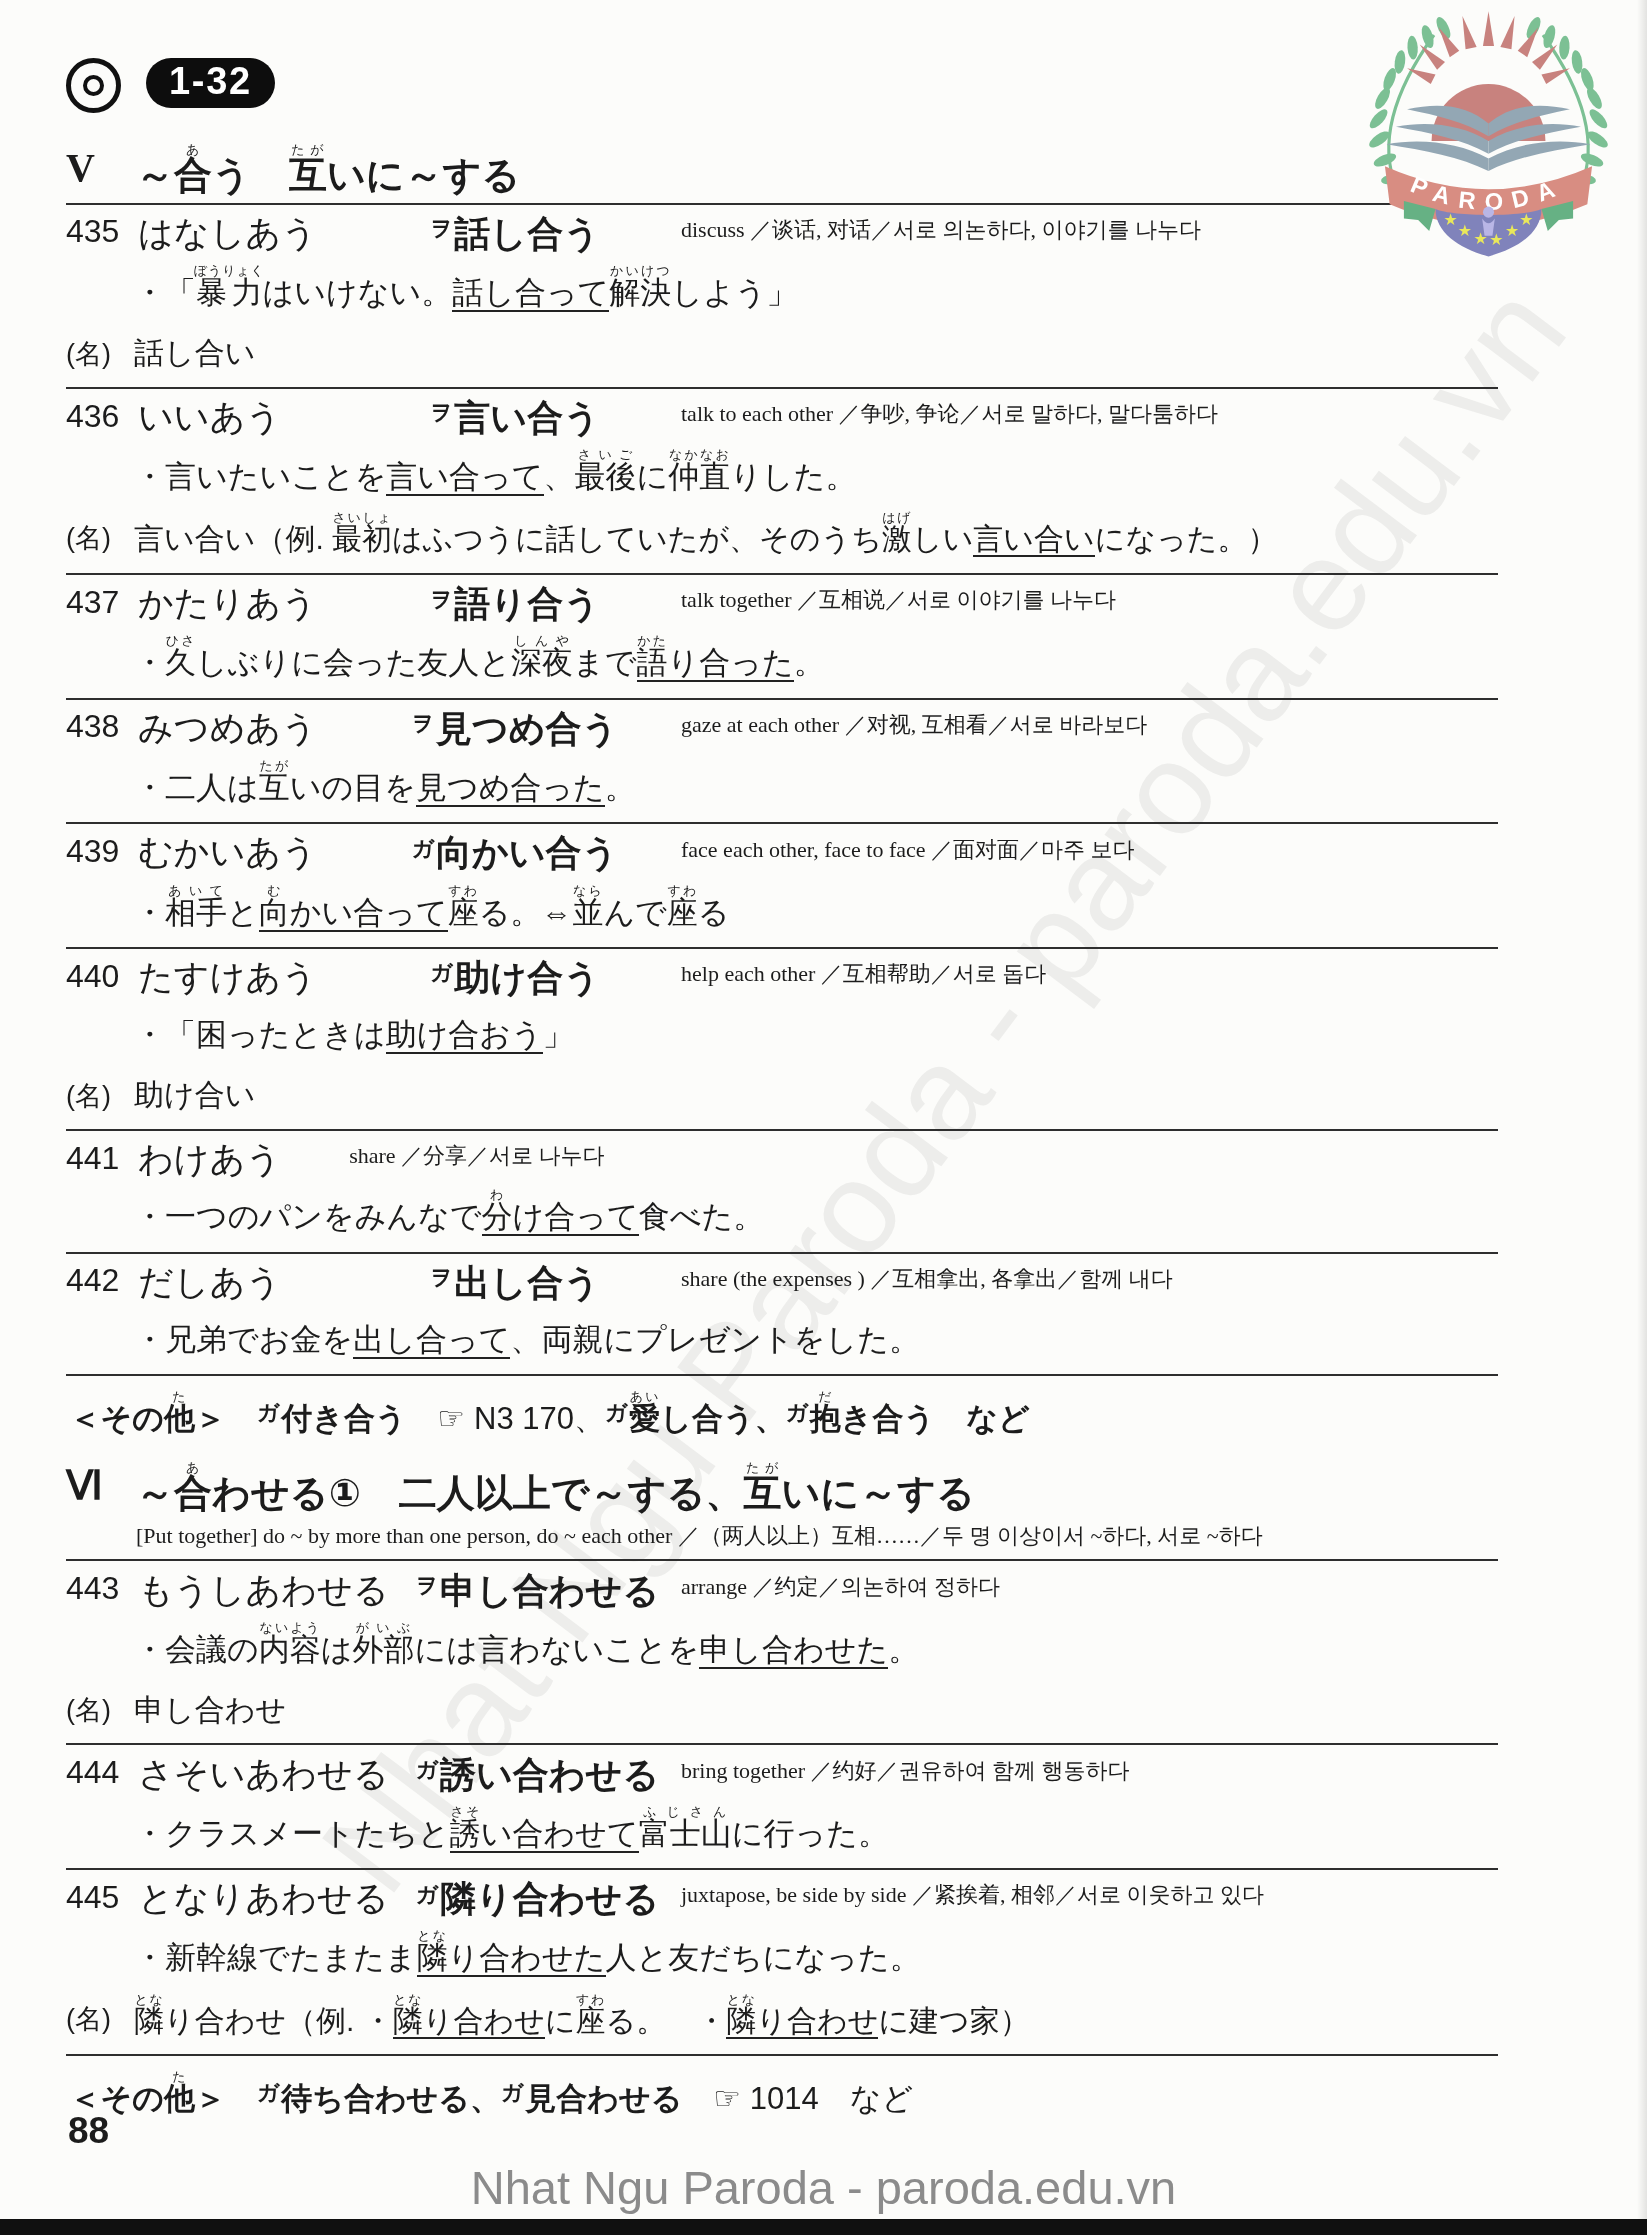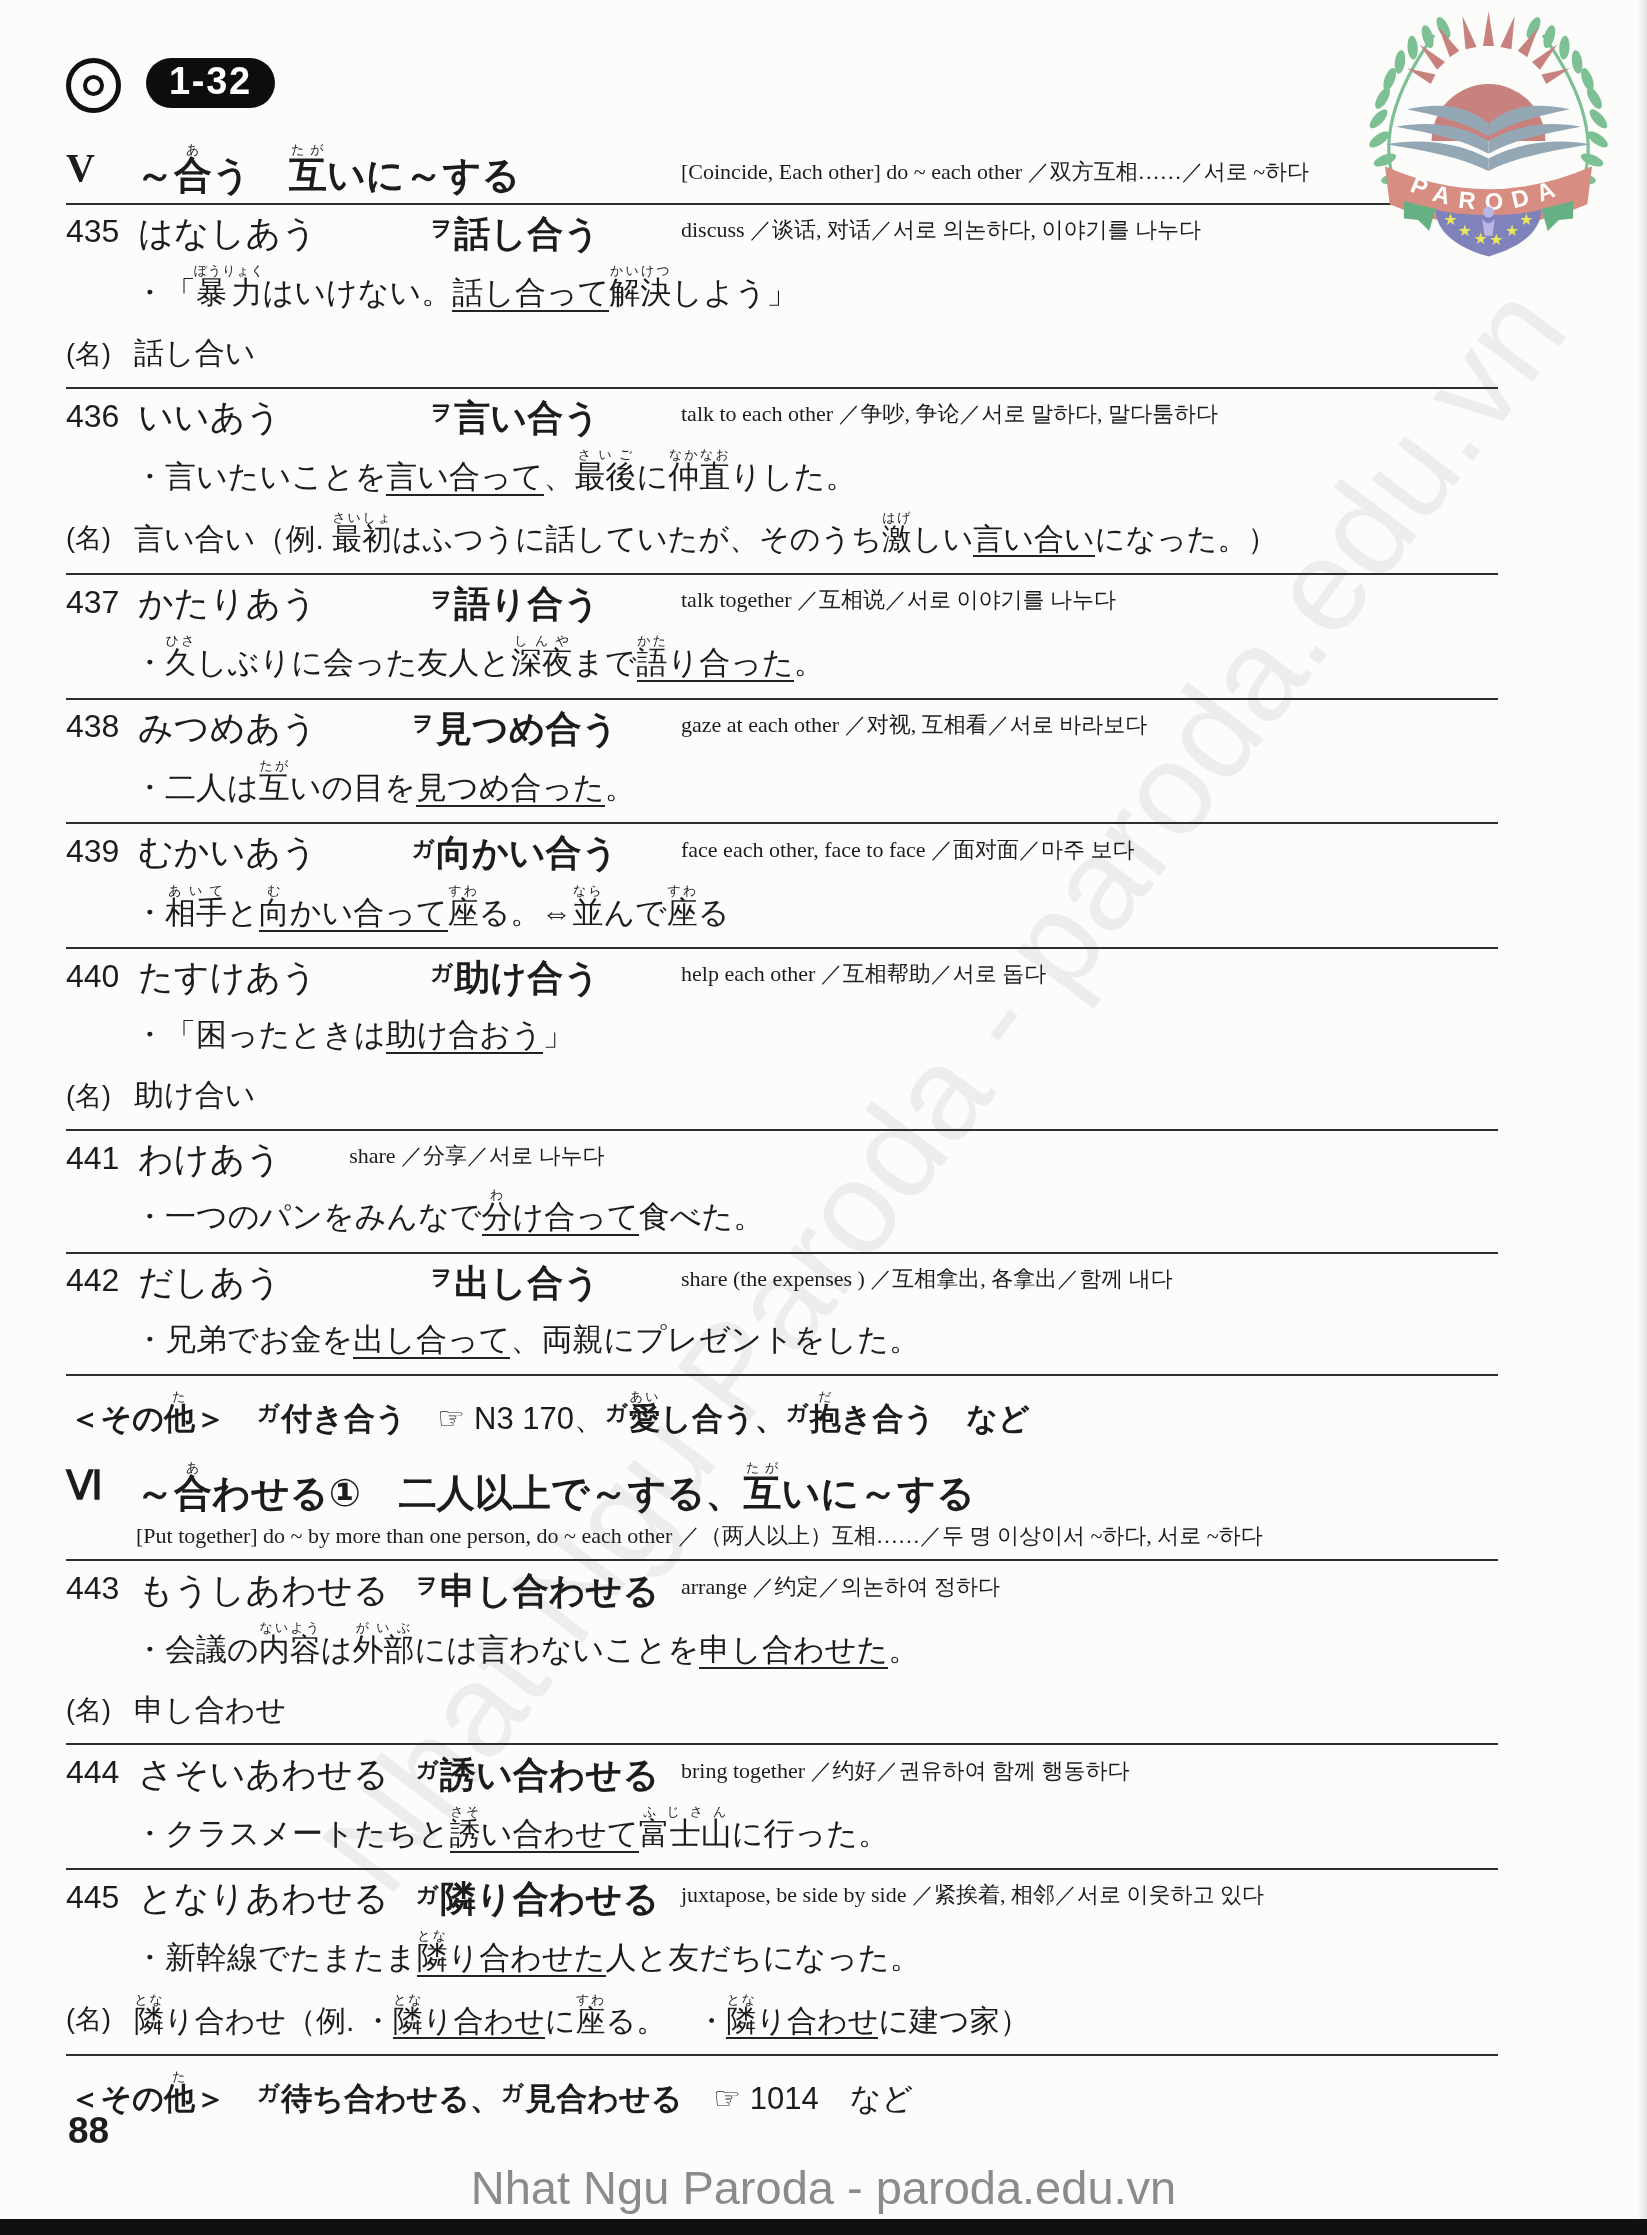--- a/index.html
+++ b/index.html
@@ -76,21 +76,20 @@
   <div class="audio-row">
     <div class="disc">
       <div class="disc-inner"></div>
     </div>
     <div class="track-badge">1-32</div>
   </div>
   <div id="entries">
       <div class="section-head">
         <span class="sec-label">V</span>
         <span class="sec-title"><span>～</span><ruby>合<rt>あ</rt></ruby><span>う　</span><ruby>互<rt>たが</rt></ruby><span>いに～する</span></span>
-        <span class="sec-trans">[Coincide, Each other] do ~ each other ／双方互相……／서로 ~하다</span>
       </div>
       <div class="rule"></div>
       <div class="erow">
         <span class="enum">435</span>
         <span class="ekana">はなしあう</span>
         <span class="eform"><span class="particle">ヲ</span>話し合う</span>
         <span class="etrans">discuss ／谈话, 对话／서로 의논하다, 이야기를 나누다</span>
       </div>
       <div class="ex"><span>・「</span><ruby>暴力<rt>ぼうりょく</rt></ruby><span>はいけない。</span><span class="u">話し合って</span><ruby>解決<rt>かいけつ</rt></ruby><span>しよう」</span></div>
       <div class="noun">

